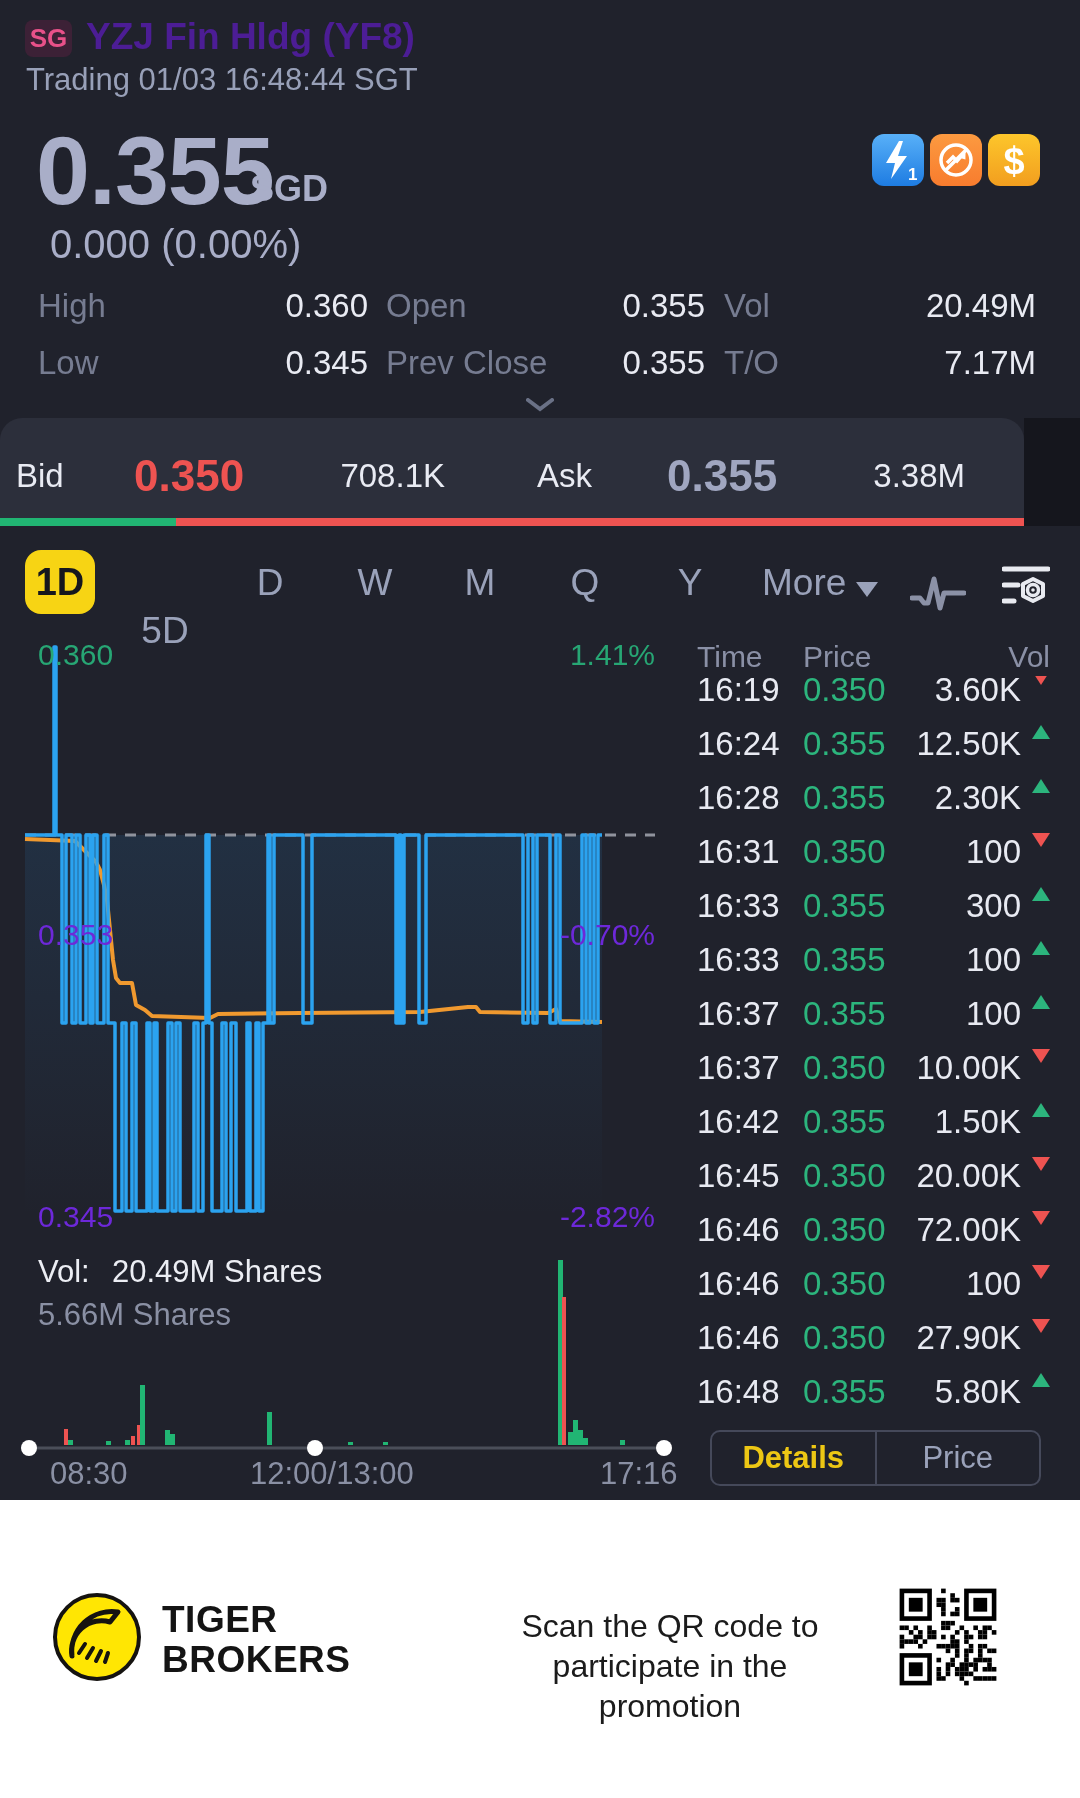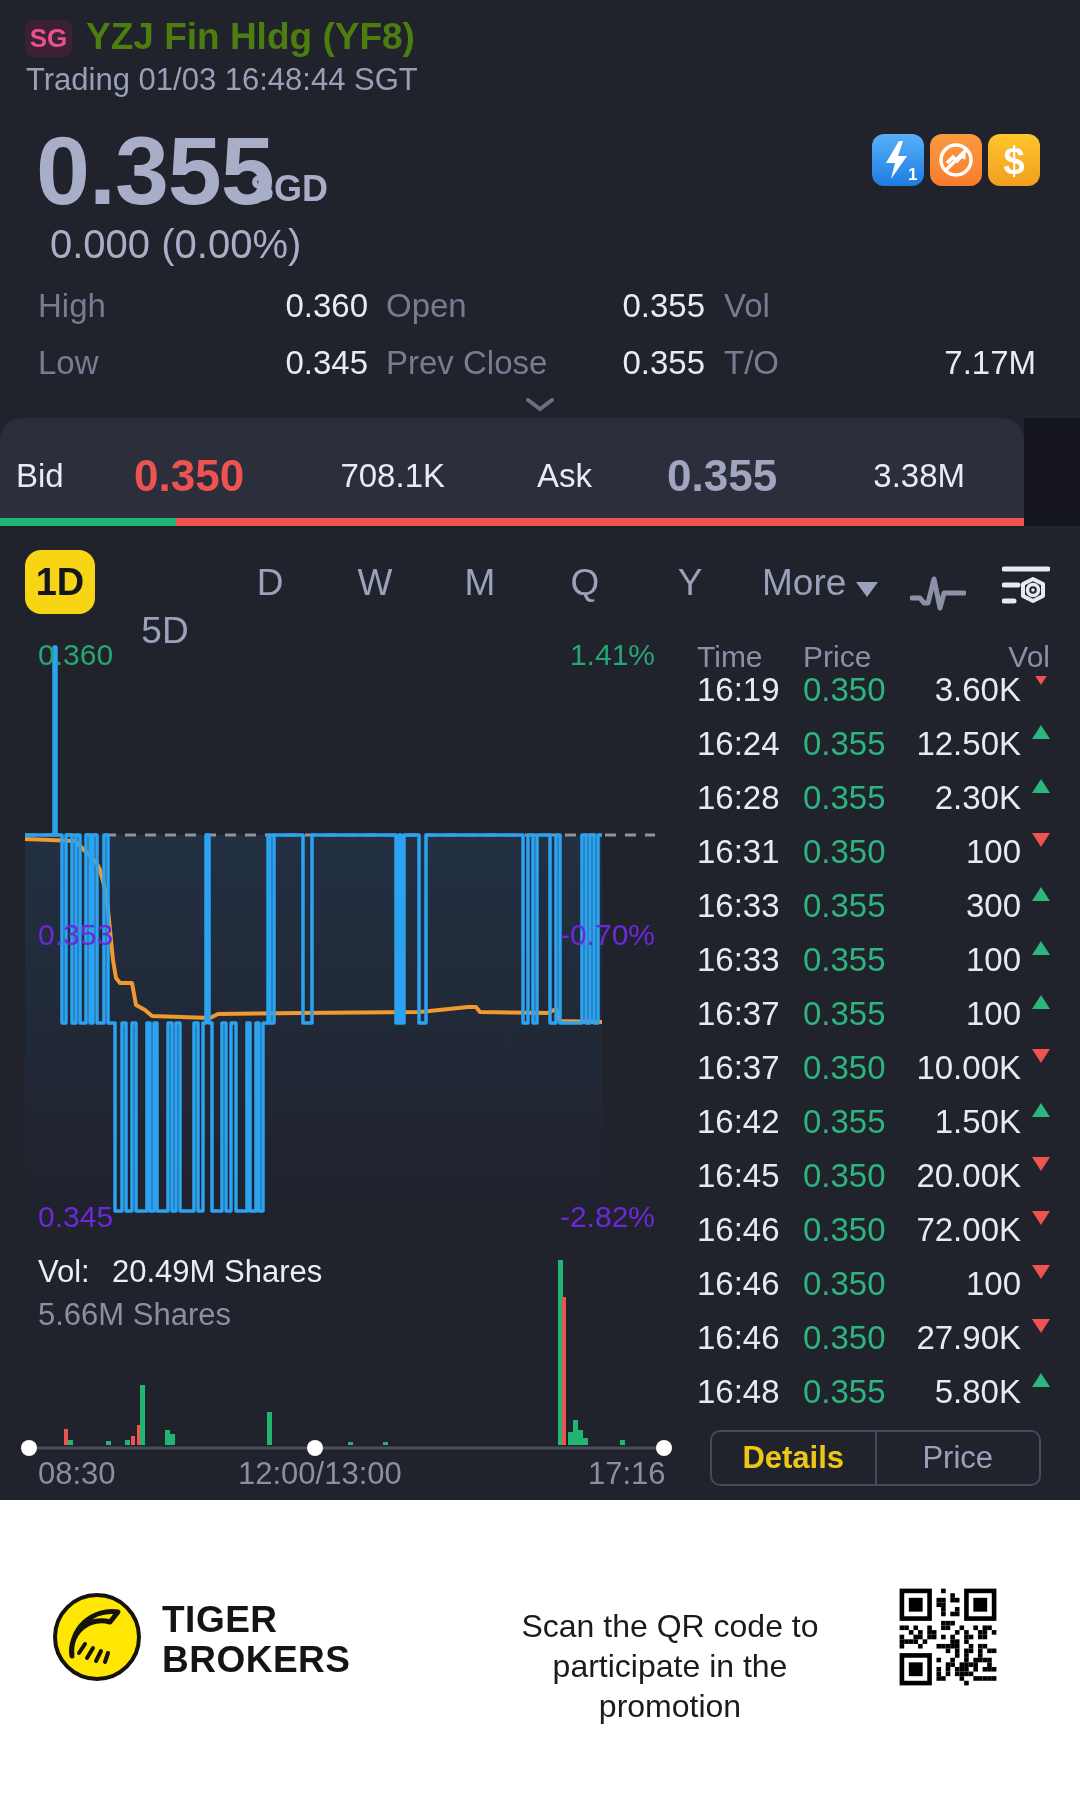--- a/index.html
+++ b/index.html
@@ -4,21 +4,21 @@
 <style>
   html,body{margin:0;padding:0;background:#ffffff;}
   #app{position:relative;width:1080px;height:1798px;overflow:hidden;
        font-family:"Liberation Sans",sans-serif;background:#ffffff;}
   .abs{position:absolute;}
   
   #dark{position:absolute;left:0;top:0;width:1080px;height:1500px;background:#20222c;}
   
   .mkt-badge{left:25px;top:20px;width:47px;height:37px;background:#3c2136;border-radius:8px;
              color:#e85189;font-size:26px;font-weight:700;display:flex;align-items:center;justify-content:center;}
-  .title{left:86px;top:16px;font-size:37px;font-weight:700;color:#4d7c0f;}
+  .title{left:86px;top:16px;font-size:37px;font-weight:700;color:#4c1d95;}
   .subtitle{left:26px;top:62px;font-size:31px;color:#98a0b8;}
   
   .big-price{left:36px;top:122px;font-size:97px;font-weight:700;color:#a9aec8;line-height:1;letter-spacing:-1px;}
   .currency{left:250px;top:168px;font-size:36px;font-weight:700;color:#a9aec8;}
   .change{left:50px;top:222px;font-size:40px;color:#a9aec8;}
   .corner-icon{width:52px;height:52px;border-radius:12px;top:134px;}
   .stat-label{font-size:33px;color:#767c91;}
   .stat-value{font-size:33px;color:#e9ebf3;text-align:right;}
   .srow1{top:287px;} .srow2{top:344px;}
   
@@ -35,21 +35,21 @@
   .more{left:762px;top:562px;font-size:37px;color:#9aa2ba;}
   .more-tri{left:856px;top:582px;width:0;height:0;border-left:11px solid transparent;
             border-right:11px solid transparent;border-top:15px solid #9aa2ba;}
   
   .lab-g{color:#27a674;font-size:30px;}
   .lab-r{color:#6d28d9;font-size:30px;}
   .lab-right{width:140px;text-align:right;left:515px;}
   .vol-line1a{left:38px;top:1254px;font-size:31px;color:#eceef4;}
   .vol-line1b{left:112px;top:1254px;font-size:31px;color:#eceef4;}
   .vol-line2{left:38px;top:1297px;font-size:31px;color:#8a90a4;}
-  .time-lab{top:1456px;font-size:31px;color:#8a90a4;}
+  .time-lab{top:1456px;font-size:31px;color:#8a90a4;margin-left:12px;}
   
   .th{top:640px;font-size:30px;color:#8a90a6;}
   #rows-viewport{left:660px;top:676px;width:420px;height:748px;overflow:hidden;}
   .ts-row{position:relative;height:54px;}
   .ts-row:first-child{margin-top:-14px;}
   .ts-time{position:absolute;left:37px;top:9px;font-size:33px;color:#e8eaf2;}
   .ts-price{position:absolute;left:143px;top:9px;font-size:33px;color:#2cb57d;}
   .ts-vol{position:absolute;right:30px;top:9px;display:flex;align-items:flex-start;gap:11px;}
   .ts-volnum{font-size:33px;color:#e8eaf2;}
   .tri{width:0;height:0;border-left:9px solid transparent;border-right:9px solid transparent;}
@@ -98,20 +98,21 @@
     <svg width="52" height="52" viewBox="0 0 52 52">
       <text x="26" y="40" font-size="38" font-weight="bold" fill="#fff" text-anchor="middle" font-family="Liberation Sans,sans-serif">$</text>
     </svg>
   </div>
 
   <div class="abs stat-label srow1" style="left:38px;">High</div>
   <div class="abs stat-value srow1" style="left:140px;width:228px;">0.360</div>
   <div class="abs stat-label srow1" style="left:386px;">Open</div>
   <div class="abs stat-value srow1" style="left:500px;width:205px;">0.355</div>
   <div class="abs stat-label srow1" style="left:724px;">Vol</div>
+  <div class="abs stat-value srow1" style="left:830px;width:206px;">20.49M</div>
   <div class="abs stat-label srow2" style="left:38px;">Low</div>
   <div class="abs stat-value srow2" style="left:140px;width:228px;">0.345</div>
   <div class="abs stat-label srow2" style="left:386px;">Prev Close</div>
   <div class="abs stat-value srow2" style="left:500px;width:205px;">0.355</div>
   <div class="abs stat-label srow2" style="left:724px;">T/O</div>
   <div class="abs stat-value srow2" style="left:830px;width:206px;">7.17M</div>
 
   <div class="abs" style="left:526px;top:398px;">
     <svg width="28" height="14" viewBox="0 0 28 14">
       <polyline points="2,2 14,11 26,2" fill="none" stroke="#6a7186" stroke-width="4" stroke-linecap="round"></polyline>

